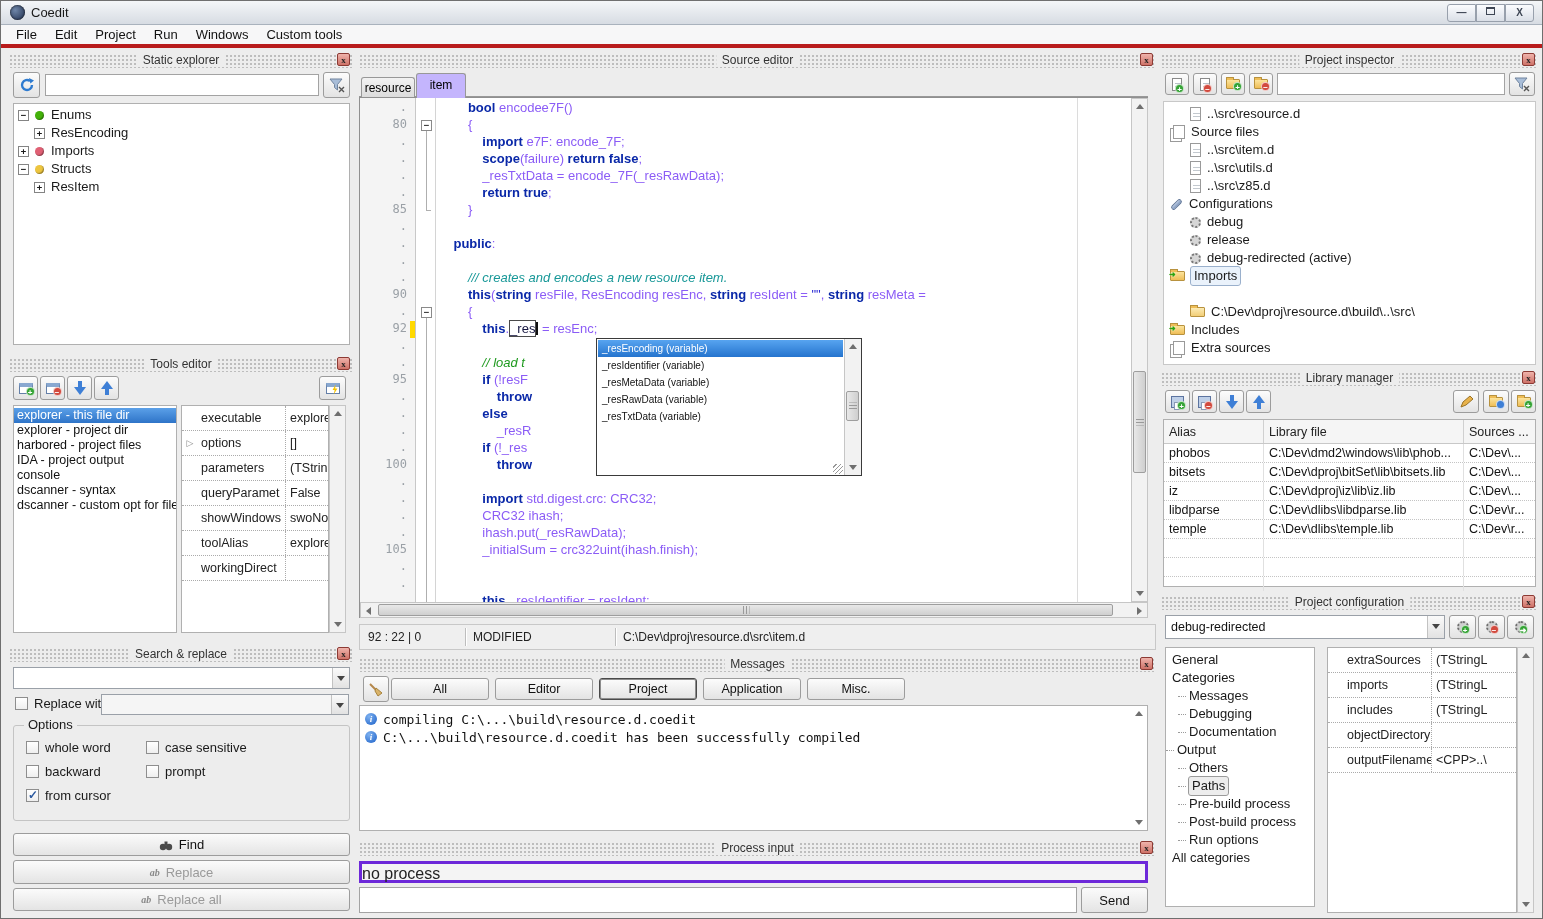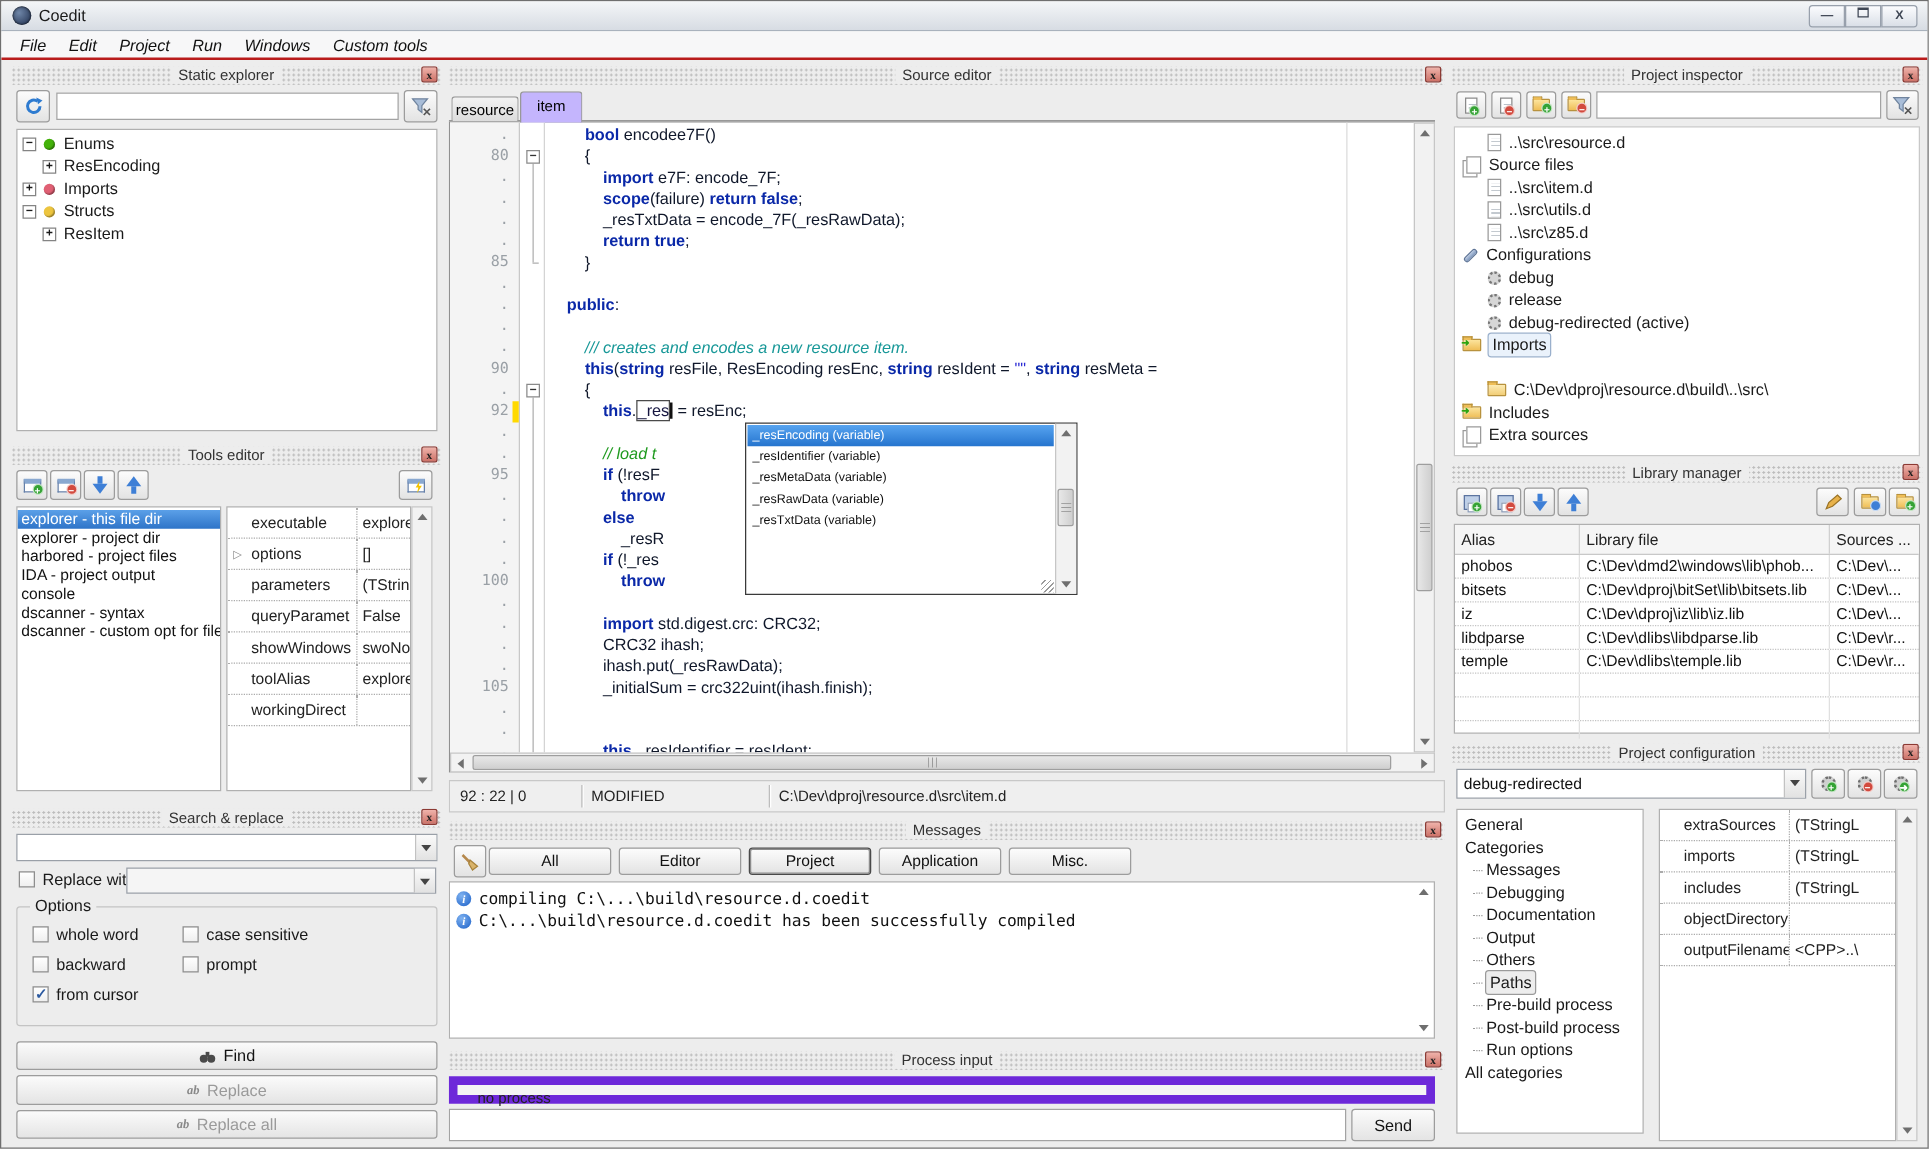--- a/index.html
+++ b/index.html
@@ -8,21 +8,21 @@
 
   
   #titlebar{position:absolute;left:0;top:0;right:0;height:24px;background:linear-gradient(#F4F6F8,#D7DCE3);border-bottom:1px solid #A9B2BD;}
   #titlebar .apptitle{position:absolute;left:30px;top:4px;font-size:13px;color:#1a1a1a;}
   .pawicon{position:absolute;left:9px;top:4px;width:15px;height:15px;border-radius:50%;background:radial-gradient(circle at 35% 35%,#6f86a8,#1c2b4a);box-shadow:inset 0 0 2px #000;}
   #winbtns{position:absolute;right:8px;top:3px;display:flex;}
   .wbtn{width:29px;height:18px;border:1px solid #98A0AC;background:linear-gradient(#FBFCFE,#DADFE7);color:#3E4654;font-size:10px;font-weight:bold;text-align:center;line-height:16px;}
   .wbtn:first-child{border-radius:3px 0 0 3px;}
   .wbtn:last-child{border-radius:0 3px 3px 0;}
   .maxglyph{display:inline-block;width:9px;height:8px;border:1px solid #3E4654;border-top:2px solid #3E4654;vertical-align:1px;}
-  #menubar{position:absolute;left:0;top:24px;right:0;height:23px;background:#F7F7F8;border-bottom:2px solid #b91c1c;display:flex;align-items:flex-end;padding-left:6px;font-style:italic;}
+  #menubar{position:absolute;left:0;top:24px;right:0;height:23px;background:#F7F7F8;border-bottom:4px solid #b91c1c;display:flex;align-items:flex-start;padding-left:6px;}
   .mitem{font-size:13px;color:#111;padding:2px 9px;}
 
   
   .panel{position:absolute;overflow:hidden;}
   .phead{position:absolute;left:0;right:0;top:0;height:15px;background-image:radial-gradient(circle,#BDBDBD 0.9px,transparent 1px);background-size:4px 4px;background-position:0 5px;}
   .ptitle{position:absolute;left:50%;transform:translateX(-50%);top:0;font-size:12px;color:#333;background:#EDEDED;padding:0 6px;white-space:nowrap;}
   .pclose{position:absolute;right:3px;top:0;width:13px;height:13px;border:1px solid #8C3A34;border-radius:2px;background:linear-gradient(#EFB3AB,#CE7268);color:#222;font:bold 9px/12px "Liberation Serif",serif;text-align:center;}
 
   .btn{position:absolute;border:1px solid #9C9C9C;border-radius:3px;background:linear-gradient(#FCFCFC,#E3E3E3);display:flex;align-items:center;justify-content:center;}
   .tinput{position:absolute;border:1px solid #A3A3A3;background:#fff;font-size:12px;padding:2px 4px;}
@@ -91,21 +91,21 @@
   #editwrap{position:absolute;left:0;top:44px;width:789px;height:521px;border:1px solid #909090;background:#fff;}
   #gutter-num{position:absolute;left:0;top:0;width:56px;height:504px;background:#F4F4F4;border-right:1px solid #C8C8C8;}
   .gnum{position:absolute;right:8px;height:17px;line-height:17px;font:12px "DejaVu Sans Mono",monospace;color:#9aa0a6;}
   .gmark{position:absolute;right:0;width:5px;height:17px;background:#FFD900;}
   #gutter-fold{position:absolute;left:57px;top:0;width:19px;height:504px;background:#fff;border-right:1px solid #D4D4D4;}
   .foldbox{position:absolute;left:4px;width:11px;height:11px;border:1px solid #8a8a8a;background:#fff;font:bold 9px/9px "DejaVu Sans Mono",monospace;text-align:center;color:#333;}
   .foldline{position:absolute;left:9px;width:1px;background:#AFAFAF;}
   .foldtick{position:absolute;left:9px;width:5px;height:1px;background:#AFAFAF;}
   #code-lines{position:absolute;left:0;top:0;right:17px;height:504px;overflow:hidden;}
   .cline{position:absolute;left:79px;height:17px;line-height:17px;font:13px "DejaVu Sans Mono",monospace;white-space:pre;}
-  .sg-p{color:#0f172a;}
+  .sg-p{color:#8b5cf6;}
   .sg-k{color:#0A28A8;font-weight:bold;}
   .sg-c{color:#1F9A1F;font-style:italic;}
   .sg-d{color:#189898;font-style:italic;}
   .sg-t{color:#2A2AD4;}
   .sg-b{color:#161640;border:1px solid #4a4a4a;}
   .caret{display:inline-block;width:2px;height:13px;background:#111;vertical-align:-2px;}
   #ruler{position:absolute;left:717px;top:0;width:1px;height:504px;background:#DCDCDC;}
   #statusbar{position:absolute;left:0;top:571px;width:797px;height:26px;background:#EFEFEF;border:1px solid #C8C8C8;font-size:12px;color:#222;}
   .ssep{position:absolute;top:3px;bottom:3px;width:1px;background:#BDBDBD;box-shadow:1px 0 0 #fff;}
 
@@ -518,21 +518,21 @@
         <span class="sbarr up"></span>
         <span class="sbarr down"></span>
       </div>
   </div>
 
   <div class="panel" style="left:358px;top:840px;width:797px;height:79px;">
     <div class="phead">
       <span class="ptitle">Process input</span>
       <span class="pclose">x</span>
     </div>
-    <div style="position:absolute;left:0;top:20px;width:789px;height:22px;background:#F4F4F4;border:7px solid #6d28d9;font-size:12px;color:#222;line-height:20px;padding-left:16px;">no process</div>
+    <div style="position:absolute;left:0;top:20px;width:789px;height:22px;background:#F4F4F4;border:3px solid #6d28d9;font-size:16px;color:#222;line-height:20px;padding-left:0;">no process</div>
     <input class="tinput" style="left: 0px; top: 46px; width: 718px; height: 26px;" value="">
     <div class="bigbtn" style="left:722px;top:46px;width:67px;height:26px;">
         <span>Send</span>
       </div>
   </div>
 
   <div class="panel" style="left:1160px;top:52px;width:377px;height:314px;">
     <div class="phead">
       <span class="ptitle">Project inspector</span>
       <span class="pclose">x</span>
@@ -741,21 +741,21 @@
           <span class="clabel">Messages</span>
         </div>
         <div class="crow" style="padding-left: 12px;">
           <span class="dash"></span>
           <span class="clabel">Debugging</span>
         </div>
         <div class="crow" style="padding-left: 12px;">
           <span class="dash"></span>
           <span class="clabel">Documentation</span>
         </div>
-        <div class="crow" style="padding-left: 12px;">
+        <div class="crow" style="">
           <span class="dash"></span>
           <span class="clabel">Output</span>
         </div>
         <div class="crow" style="padding-left: 12px;">
           <span class="dash"></span>
           <span class="clabel">Others</span>
         </div>
         <div class="crow" style="padding-left: 12px;">
           <span class="dash"></span>
           <span class="clabel sel">Paths</span>

